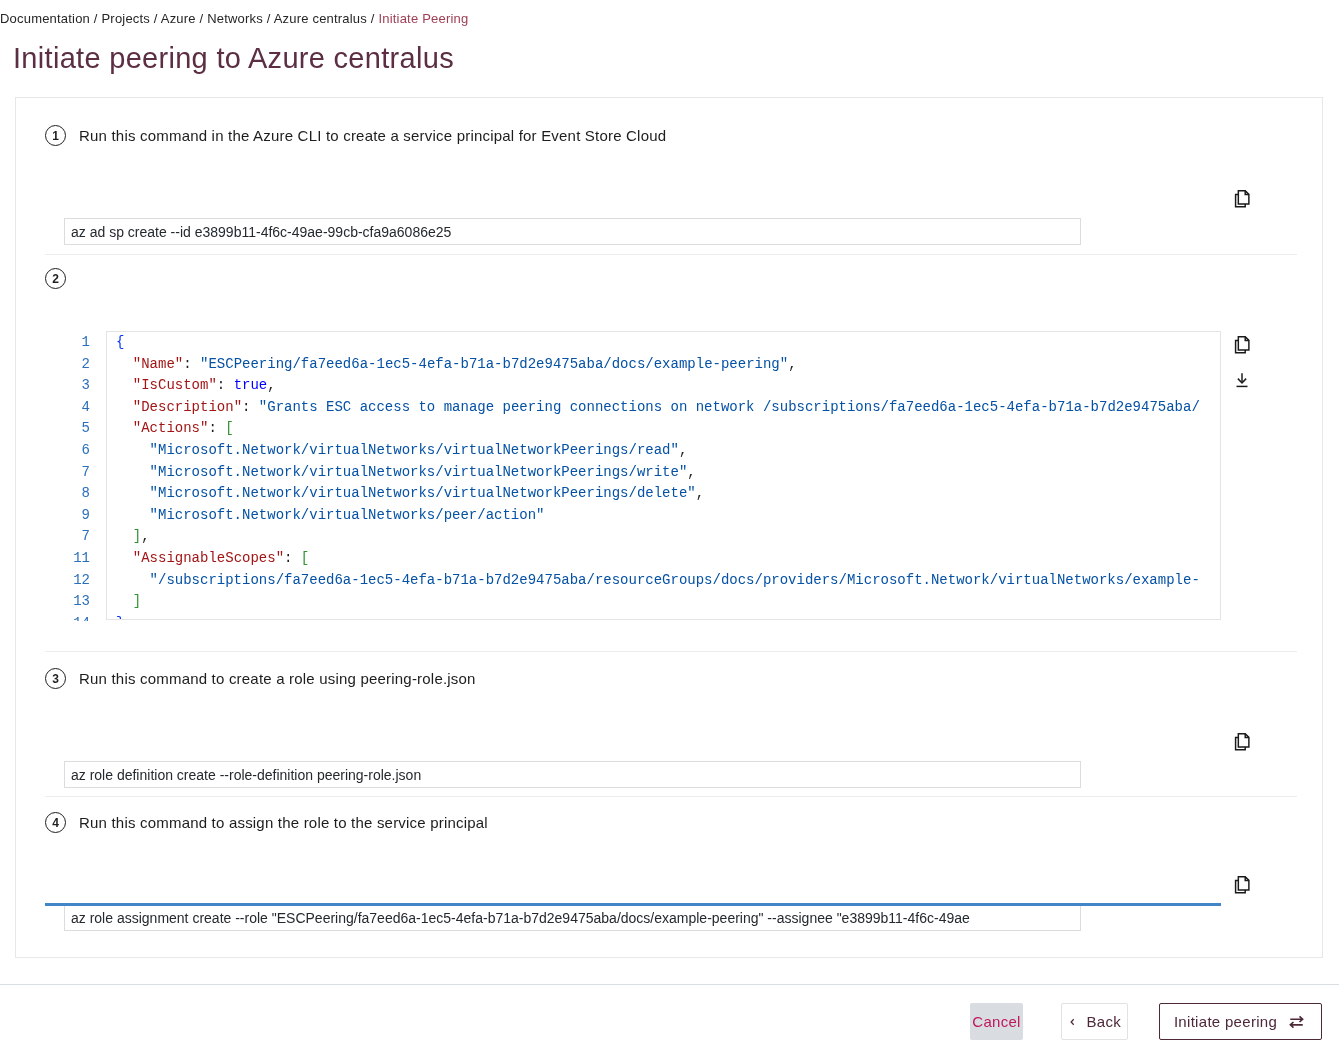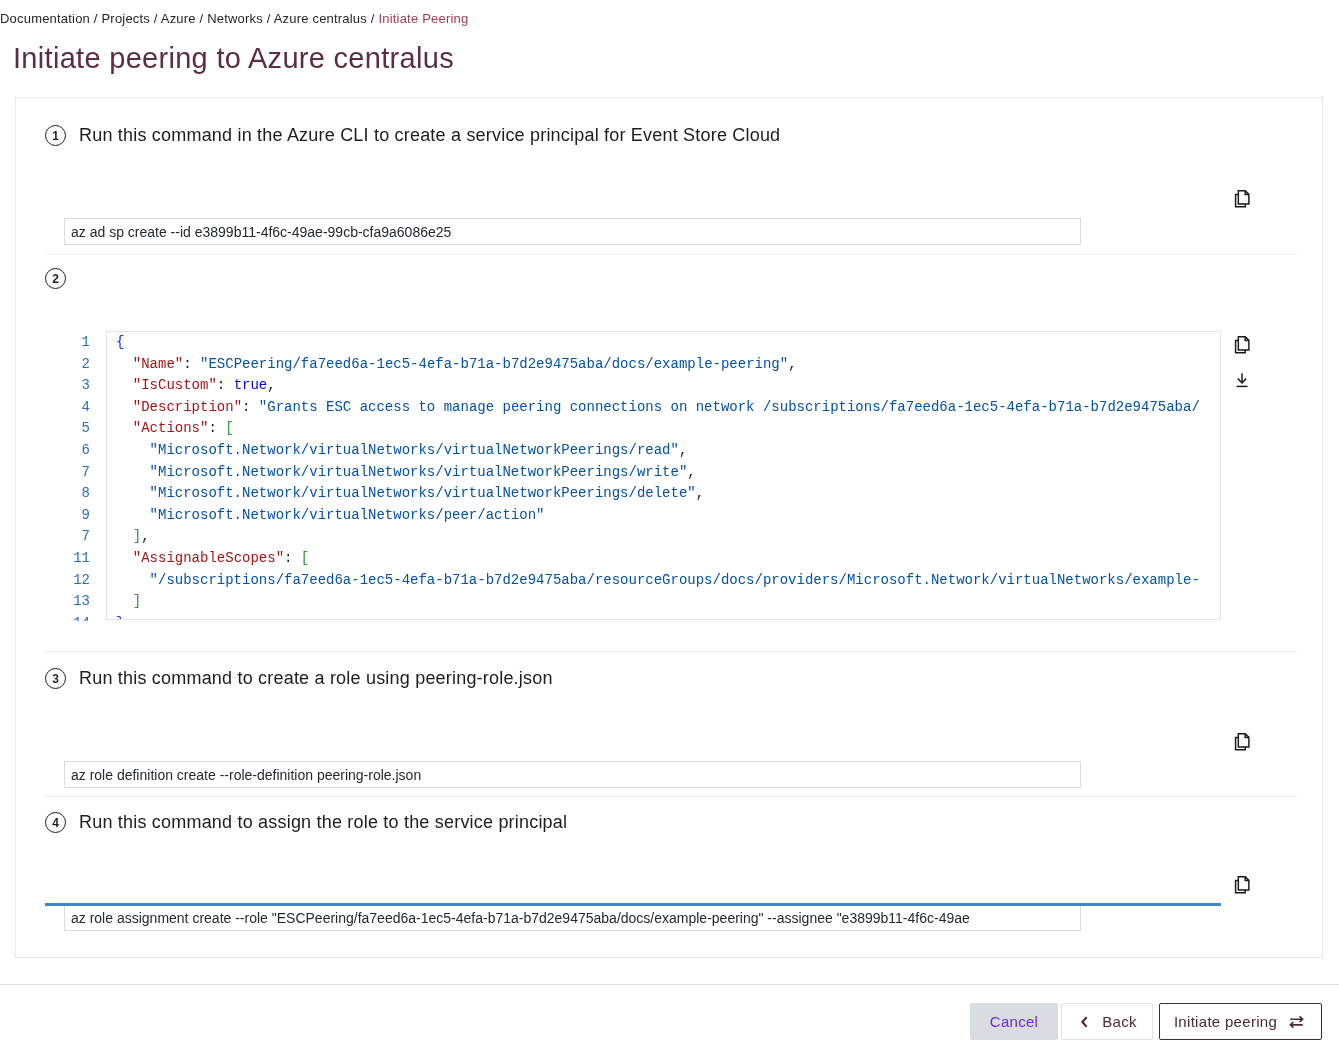--- a/index.html
+++ b/index.html
@@ -19,21 +19,21 @@
   .breadcrumb .crumb.current{color:var(--breadcrumb_active);}
   .breadcrumb .sep{color:#262626;white-space:pre;}
   .page-title{position:absolute;top:42px;left:13px;margin:0;font-size:29px;font-weight:500;
     letter-spacing:.3px;color:var(--title_plum);}
   .card{position:absolute;left:15px;top:97px;width:1308px;height:861px;box-sizing:border-box;
     border:1px solid #e7e7e7;background:#fff;}
   .divider{position:absolute;left:29px;width:1252px;height:0;border-top:1px solid var(--divider);}
   .step-header{position:absolute;display:flex;align-items:center;gap:13px;}
   .step-circle{width:19px;height:19px;border:1.5px solid #1f1f1f;border-radius:50%;
     display:flex;align-items:center;justify-content:center;font-size:12px;font-weight:bold;color:#1f1f1f;flex:none;}
-  .step-label{font-size:18px;color:var(--text_dark);letter-spacing:.2px;}
+  .step-label{font-size:15px;color:var(--text_dark);letter-spacing:.2px;}
   .cmd-input{position:absolute;left:48px;width:1017px;height:27px;box-sizing:border-box;
     border:1px solid var(--input_border);background:#fff;border-radius:0;
     font-family:Liberation Sans, sans-serif;font-size:14px;color:#24292e;
     padding:0 6px;outline:none;margin-top:32px;}
   .icon-btn{position:absolute;left:1213px;width:26px;height:26px;padding:0;margin:0;
     background:transparent;border:none;cursor:pointer;display:flex;align-items:center;justify-content:center;}
   .icon-btn svg{display:block;}
   
   .code-gutter{position:absolute;left:48px;top:233px;width:26px;height:289px;overflow:hidden;
     font-family:"Liberation Mono","DejaVu Sans Mono",monospace;font-size:14px;color:var(--line_number);
@@ -48,22 +48,22 @@
   .tok-str{color:var(--code_string);}
   .tok-bool{color:var(--code_bool);}
   .tok-brace{color:var(--code_brace);}
   .tok-bracket{color:var(--code_bracket);}
   .hscroll{position:absolute;left:29px;top:805px;width:1176px;height:3px;background:var(--scrollbar_blue);}
   
   .footer-divider{position:absolute;left:0;top:984px;width:1339px;height:0;border-top:1px solid #d9dee2;}
   .btn{position:absolute;top:1003px;height:37px;box-sizing:border-box;display:flex;align-items:center;
     justify-content:center;gap:9px;font-family:"Liberation Sans",sans-serif;font-size:15px;
     letter-spacing:.3px;cursor:pointer;background:#fff;border-radius:2px;}
-  .btn-cancel{left:970px;width:88px;background:var(--cancel_bg);border:none;color:#6d28d9;}
-  .btn-back{left:1061px;width:92px;border:1px solid #e2e2e2;color:var(--brand_plum);font-weight:500;}
+  .btn-cancel{left:970px;width:53px;background:var(--cancel_bg);border:none;color:#be185d;}
+  .btn-back{left:1061px;width:67px;border:1px solid #e2e2e2;color:var(--brand_plum);font-weight:500;}
   .btn-submit{left:1159px;width:163px;border:1.5px solid var(--brand_plum);color:var(--brand_plum);font-weight:500;}
 </style>
 </head>
 <body>
 
 <nav class="breadcrumb"><span class="crumb">Documentation</span><span class="sep"> / </span><span class="crumb">Projects</span><span class="sep"> / </span><span class="crumb">Azure</span><span class="sep"> / </span><span class="crumb">Networks</span><span class="sep"> / </span><span class="crumb">Azure centralus</span><span class="sep"> / </span><span class="crumb current">Initiate Peering</span></nav>
 
 <h1 class="page-title">Initiate peering to Azure centralus</h1>
 
 <main class="card">

